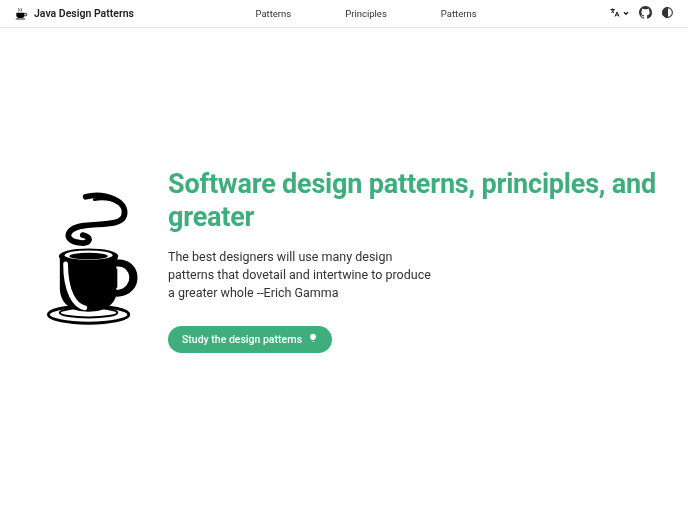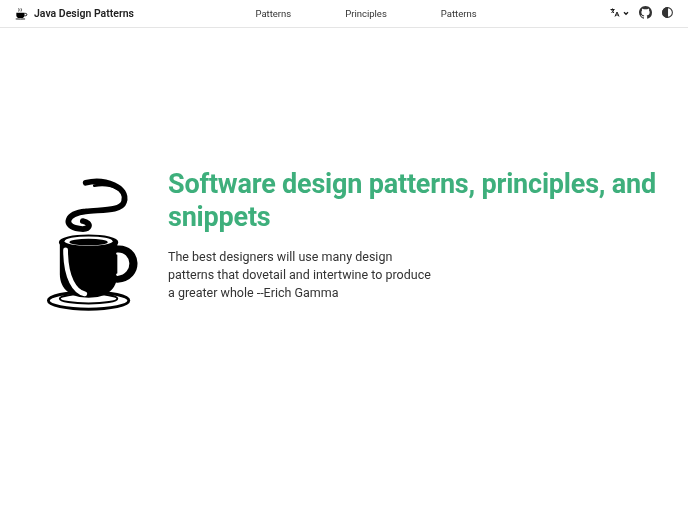--- a/index.html
+++ b/index.html
@@ -147,16 +147,24 @@
 
         <path d="M34 80 C34 110 44 124 54 126" fill="none" stroke="#fff" stroke-width="5" stroke-linecap="round"></path>
 
         <path d="M88 80 C108 78 112 108 88 110" fill="none" stroke="#000" stroke-width="9" stroke-linecap="round"></path>
         <path d="M88 84 C102 83 104 104 88 106" fill="none" stroke="#fff" stroke-width="2.5" stroke-linecap="round"></path>
       </svg>
     </span>
   </div>
 
   <div class="hero-text">
-    <h1 class="hero-title">Software design patterns, principles, and snippets</h1>
+    <h1 class="hero-title">Software design patterns, principles, and greater</h1>
     <p class="hero-desc">The best designers will use many design patterns that dovetail and intertwine to produce a greater whole --Erich Gamma</p>
+    <a class="cta" href="#">
+      <span>Study the design patterns</span>
+      <span>
+        <svg viewBox="0 0 24 24">
+            <path d="M9 21h6v-1H9v1zm3-19C8 2 5 5 5 9c0 2.4 1.2 4.5 3 5.7V17h8v-2.3c1.8-1.2 3-3.3 3-5.7 0-4-3-7-7-7z"></path>
+          </svg>
+      </span>
+    </a>
   </div>
 </main>
 
 </body></html>

